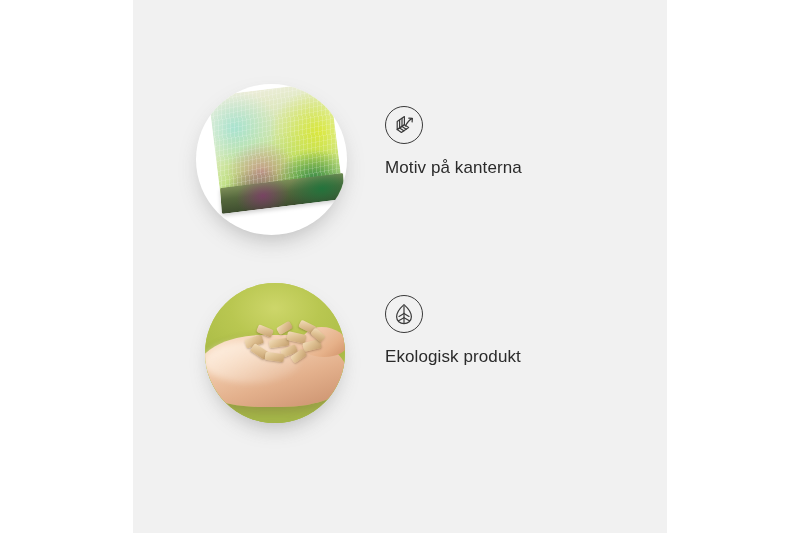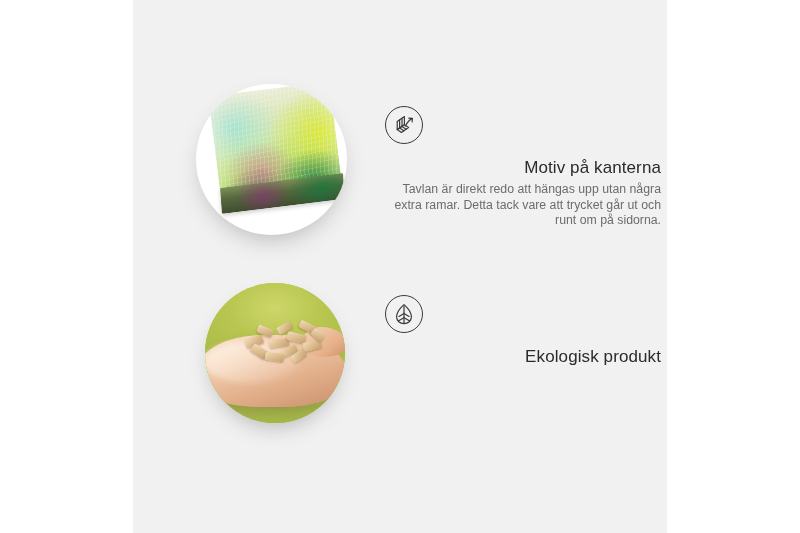--- a/index.html
+++ b/index.html
@@ -23,21 +23,20 @@
   }
 
   
   .panel {
     position: absolute;
     left: 133px;
     top: 0;
     width: 534px;
     height: 533px;
     background: #f1f1f1;
-    text-align: right;
   }
 
   
   .feature {
     position: absolute;
   }
   .feature-1 { left: 0px;  top: 84px;  width: 534px; height: 160px; }
   .feature-2 { left: 0px;  top: 283px; width: 432px; height: 150px; }
 
   
@@ -225,21 +224,20 @@
               <path d="M13.6 13.0 L13.6 21.0"></path>
               <path d="M16.0 11.4 L16.0 19.4"></path>
               <path d="M13.6 21.0 L17.8 23.8"></path>
               <path d="M16.0 19.4 L20.2 22.2"></path>
               <path d="M19.4 19.0 C21.8 14.4 23.6 12.6 26.0 11.6"></path>
               <path d="M22.8 11.2 L26.4 11.3 L26.1 14.9"></path>
             </g>
           </svg>
         </span>
         <h3 class="feature-title">Motiv på kanterna</h3>
-        <p class="feature-body">Tavlan är direkt redo att hängas upp utan några extra ramar. Detta tack vare att trycket går ut och runt om på sidorna.</p>
       </div>
     </div>
 
     <div class="feature feature-2">
 
       <div class="shadow-ellipse" style="left:86px; top:128px; width:116px; height:18px;"></div>
 
       <div class="media media-2">
         <div class="wood-wrap">
           <div class="palm"></div>

